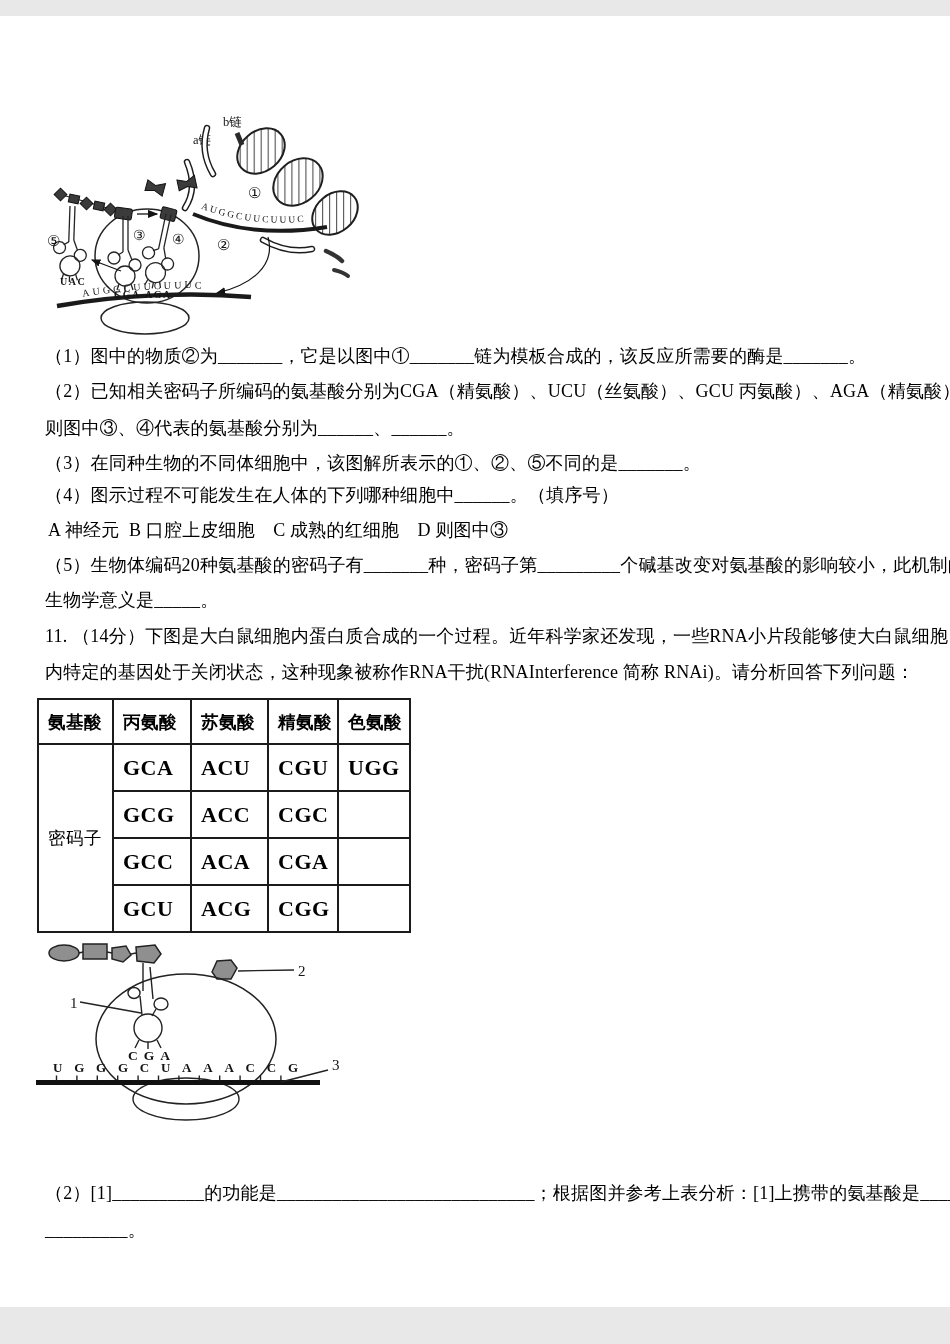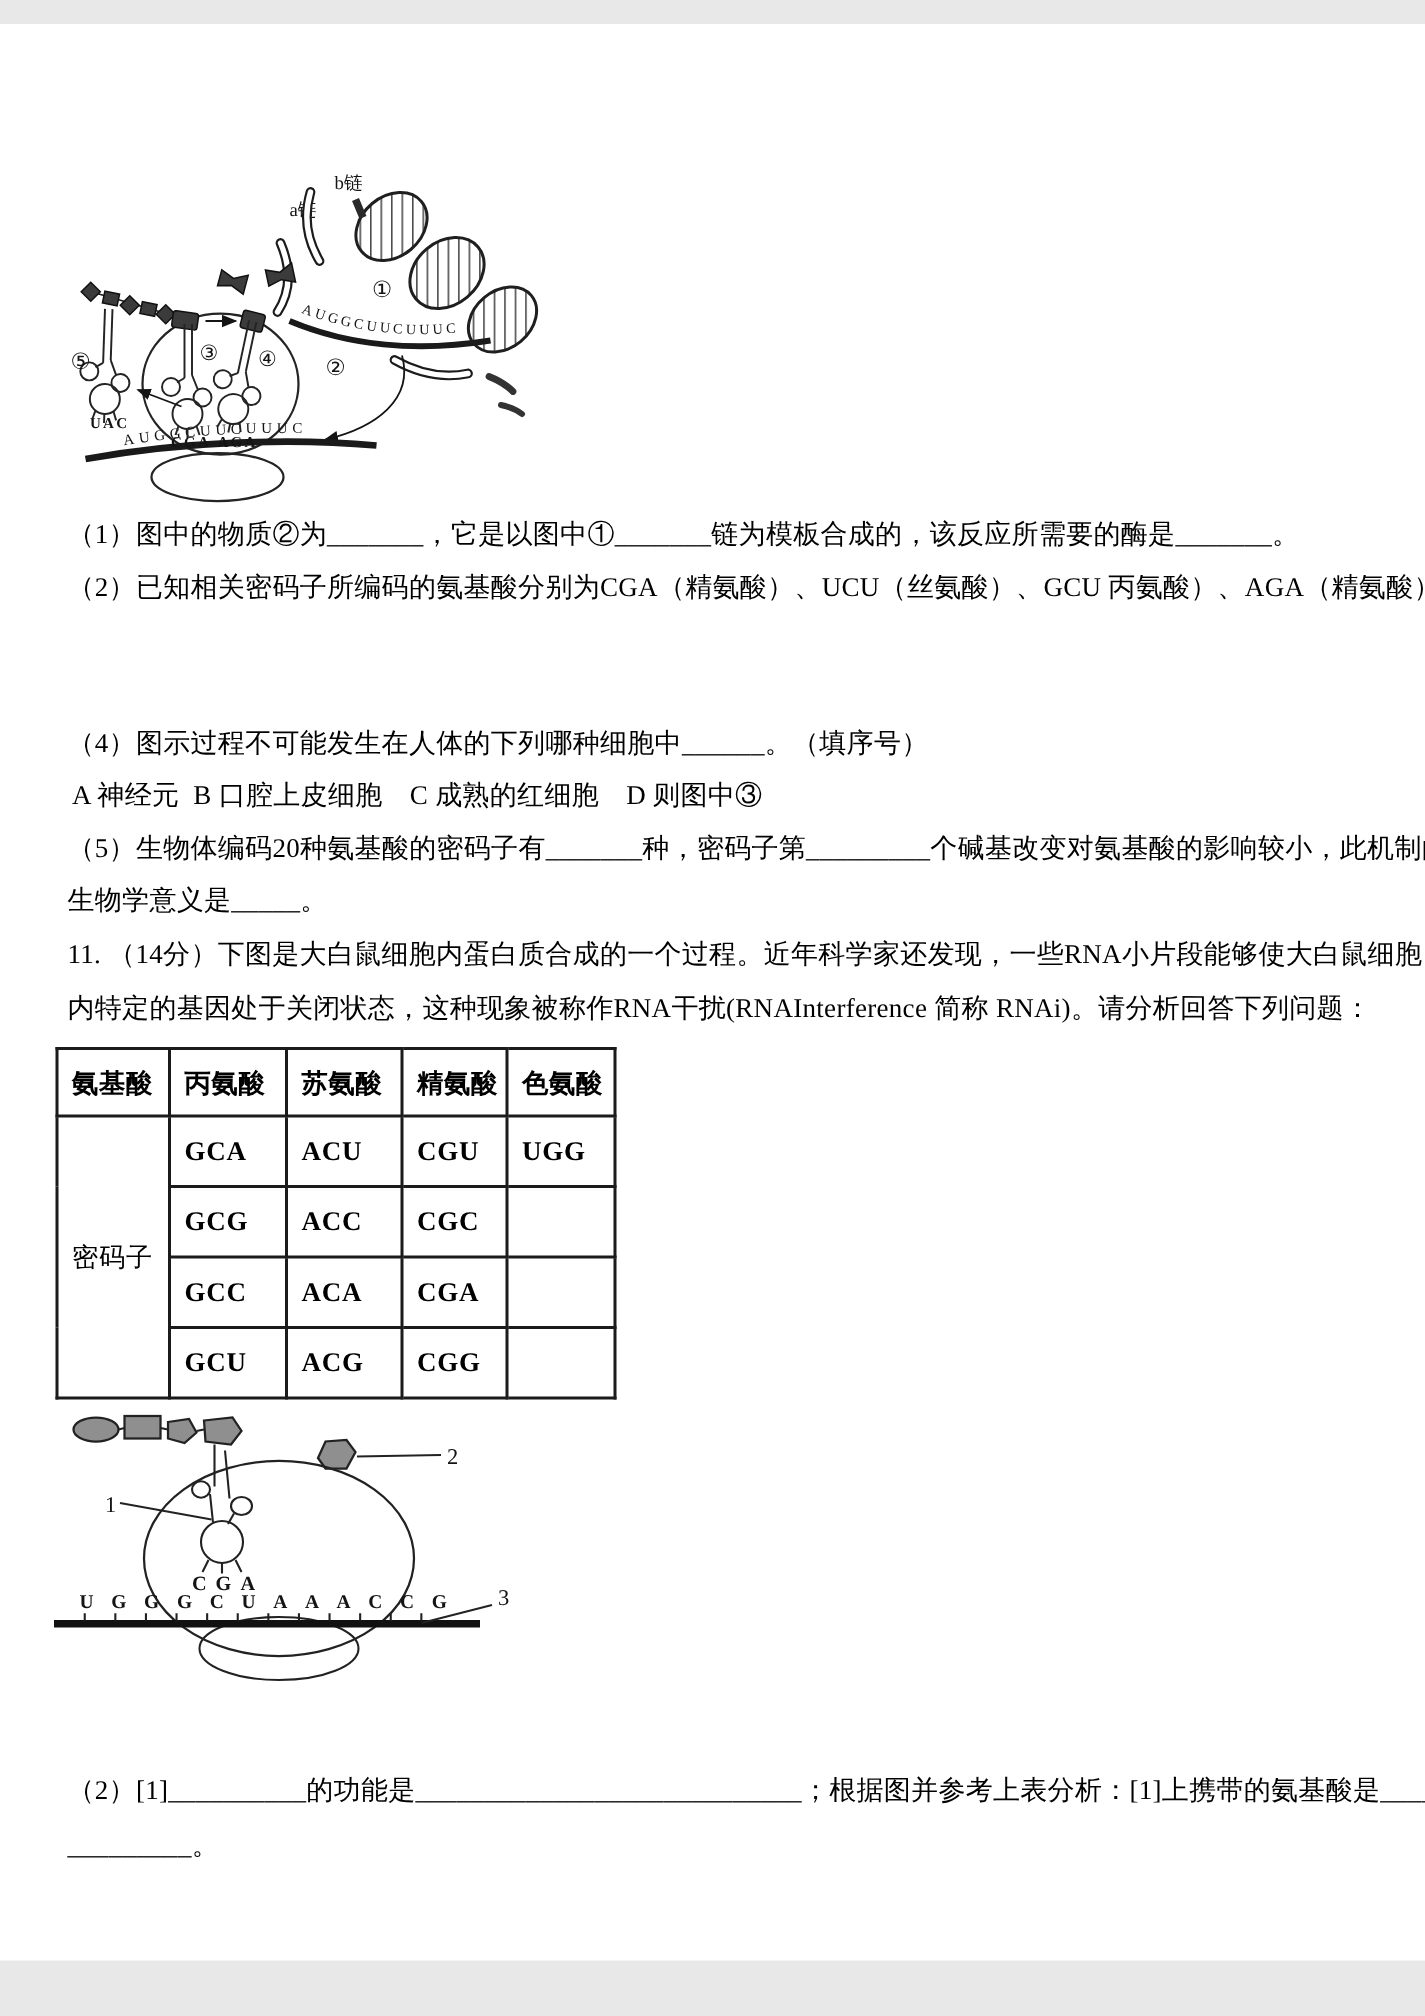--- a/index.html
+++ b/index.html
@@ -2,21 +2,21 @@
 <html><head>
 <meta charset="utf-8">
 <style>
   html,body{margin:0;padding:0;background:#e8e8e8;}
   .page{position:relative;width:950px;height:1291px;background:#ffffff;margin:16px auto;
         font-family:"Liberation Serif","DejaVu Serif",serif;color:#000000;overflow:hidden;}
   .tline{position:absolute;left:45px;font-size:18px;line-height:1.25;white-space:pre;letter-spacing:0.2px;font-family:Liberation Serif, serif;}
   .fig{position:absolute;}
   table.codon{position:absolute;left:37px;top:682px;border-collapse:collapse;table-layout:fixed;}
   table.codon td{border:2px solid #1b1b1b;padding:0 0 0 9px;vertical-align:middle;
-        font-size:18px;letter-spacing:0.5px;}
+        font-size:22px;letter-spacing:0.5px;}
   table.codon td.hd{font-size:17.5px;font-weight:bold;}
   table.codon td.codon-cell{font-weight:bold;}
   table.codon td.rowlabel{font-size:17.5px;font-family:Liberation Mono, monospace;}
   svg text{fill:#141414;}
 </style>
 </head>
 <body>
 
 <div class="page">
 
@@ -109,20 +109,22 @@
 
     <text x="98" y="136" font-size="14">③</text>
     <text x="137" y="140" font-size="14">④</text>
     <text x="12" y="142" font-size="15">⑤</text>
 
     <line x1="86" y1="167" x2="57" y2="156" stroke="#141414" stroke-width="1.2" marker-end="url(#arr)"></line>
   </svg>
 
   <div class="tline" style="top:329px">（1）图中的物质②为_______，它是以图中①_______链为模板合成的，该反应所需要的酶是_______。</div>
   <div class="tline" style="top:364px">（2）已知相关密码子所编码的氨基酸分别为CGA（精氨酸）、UCU（丝氨酸）、GCU 丙氨酸）、AGA（精氨酸），</div>
+  <div class="tline" style="top:401px">则图中③、④代表的氨基酸分别为______、______。</div>
+  <div class="tline" style="top:436px">（3）在同种生物的不同体细胞中，该图解所表示的①、②、⑤不同的是_______。</div>
   <div class="tline" style="top:468px">（4）图示过程不可能发生在人体的下列哪种细胞中______。（填序号）</div>
   <div class="tline" style="top:503px;left:48px">A 神经元  B 口腔上皮细胞　C 成熟的红细胞　D 则图中③</div>
   <div class="tline" style="top:538px">（5）生物体编码20种氨基酸的密码子有_______种，密码子第_________个碱基改变对氨基酸的影响较小，此机制的</div>
   <div class="tline" style="top:573px">生物学意义是_____。</div>
 
   <div class="tline" style="top:609px">11. （14分）下图是大白鼠细胞内蛋白质合成的一个过程。近年科学家还发现，一些RNA小片段能够使大白鼠细胞</div>
   <div class="tline" style="top:645px">内特定的基因处于关闭状态，这种现象被称作RNA干扰(RNAInterference 简称 RNAi)。请分析回答下列问题：</div>
 
   <table class="codon">
     <colgroup>

